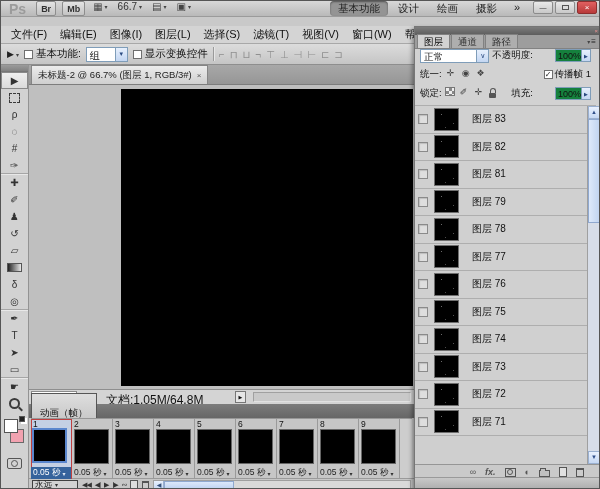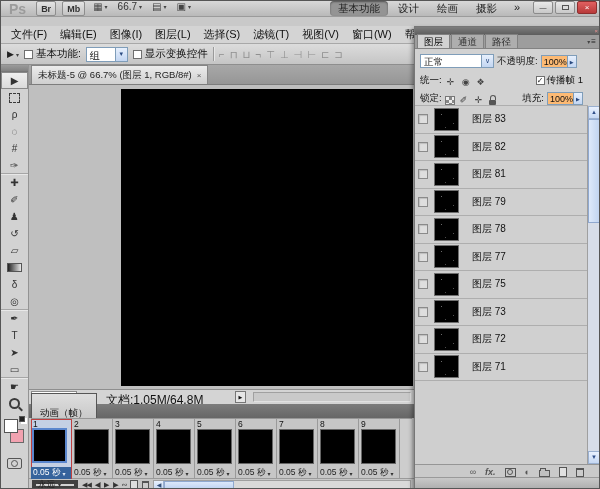--- a/index.html
+++ b/index.html
@@ -108,49 +108,49 @@
   .fdur{position:absolute;left:0;right:0;bottom:0;height:12px;font-size:8.5px;color:#222;
         padding-left:2px;display:flex;align-items:center;gap:2px;}
   .fcaret{font-size:6px;color:#333;}
   .frame.selected{background:#c4d0e4;outline:1px solid #bf4040;outline-offset:-1px;z-index:2;}
   .frame.selected .fthumb{border:2px solid #5a86cd;left:1px;top:9px;}
   .frame.selected .fdur{background:#35639c;color:#fff;}
   .frame.selected .fcaret{color:#dfe8f5;}
   .animctrl{position:absolute;left:0;bottom:0;right:0;height:12px;display:flex;align-items:center;
             gap:4px;padding:0 3px;background:#c6c6c6;border-top:1px solid #9a9a9a;font-size:8.5px;}
   .loopbox{display:flex;align-items:center;gap:3px;width:46px;height:10px;padding:0 2px;
-           background:#d2d2d2;border:4px solid #404040;font-size:8.5px;color:#222;}
+           background:#d2d2d2;border:1px solid #404040;font-size:8.5px;color:#222;}
   .pb{font-size:7px;color:#333;letter-spacing:-1px;}
   .icon-newframe{width:8px;height:9px;border:1px solid #555;background:#ddd;}
   .icon-trash{position:relative;width:7px;height:8px;border:1px solid #555;border-top:2px solid #555;background:#ccc;}
   .hscroll{flex:1;height:10px;display:flex;align-items:stretch;background:#d9d9d9;border:1px solid #9f9f9f;}
   .hsbtn{width:10px;background:linear-gradient(#e8f0fd,#c6d8f3);color:#35507a;font-size:6px;
          line-height:8px;text-align:center;border-right:1px solid #9ab0d0;}
   .hsthumb{width:70px;background:linear-gradient(#dce8fa,#c2d5f1);border:1px solid #8fa8cf;}
 
   
   .panel{position:absolute;left:413px;top:25px;width:187px;height:464px;background:#d2d2d2;
          border:1px solid #767676;z-index:6;box-shadow:-2px 2px 4px rgba(0,0,0,.35);}
   .p-titlebar{position:absolute;left:0;top:0;right:0;height:8px;background:linear-gradient(#7d7d7d,#5d5d5d);}
   .p-x{position:absolute;right:2px;top:0;font-size:6px;line-height:8px;color:#e89090;}
   .p-tabs{position:absolute;left:0;top:8px;right:0;height:14px;background:#9d9d9d;display:flex;
           align-items:flex-end;padding-left:2px;gap:1px;border-bottom:1px solid #828282;}
   .ptab{height:14px;line-height:14px;padding:0 6px;font-size:9.5px;color:#2e2e2e;background:#aeaeae;
         border:1px solid #818181;border-bottom:none;}
   .ptab.active{background:#d2d2d2;color:#000;}
   .p-menu{position:absolute;right:4px;top:10px;font-size:8px;color:#222;display:flex;gap:1px;align-items:center;}
-  .p-row{position:absolute;left:0;right:12px;height:19px;display:flex;align-items:flex-end;gap:3px;
+  .p-row{position:absolute;left:0;right:4px;height:19px;display:flex;align-items:flex-start;gap:3px;
          padding:0 5px;font-size:9.5px;}
   .blendrow{top:22px;}
   .unifyrow{top:41px;}
   .lockrow{top:60px;border-bottom:1px solid #aeaeae;}
   .combo.blend{width:74px;height:14px;}
   .combo.blend > span:first-child{font-size:9.5px;padding-top:1px;}
   .plabel{font-size:9.5px;color:#111;white-space:nowrap;}
-  .valbox{display:flex;align-items:stretch;width:36px;height:13px;background:#fdba74;border:1px solid #7f9db9;}
+  .valbox{display:flex;align-items:stretch;width:36px;height:13px;background:#15803d;border:1px solid #7f9db9;margin-left:19px;}
   .valbox > span:first-child{flex:1;font-size:9px;padding:1px 0 0 2px;}
   .valarrow{width:9px;display:flex;align-items:center;justify-content:center;font-size:5px;color:#2a4a80;
             background:linear-gradient(#e7f0fd,#c3d6f2);border-left:1px solid #7f9db9;}
   .uicon{width:12px;text-align:center;font-size:9px;color:#444;}
   .cb.prop{margin-left:auto;font-size:9.5px;gap:2px;}
   .plabel.fill{margin-left:auto;}
   .i-checker{height:9px;width:10px;background:
       repeating-conic-gradient(#888 0 25%,#eee 0 50%) 0 0/6px 6px;border:1px solid #777;}
   .i-lock{position:relative;width:9px;height:11px;}
   .i-lock::before{content:"";position:absolute;left:1px;bottom:0;width:7px;height:5px;background:#555;border-radius:1px;}
@@ -362,21 +362,21 @@
       <span class="fg-sw" style="background: rgb(255, 255, 255);"></span>
     </div>
     <div class="qmask">
       <span class="qm-ico"></span>
     </div>
   </div>
 
   <div class="docarea">
     <div class="tabbar">
       <span class="doctab">
-        <span>未标题-5 @ 66.7% (图层 1, RGB/8#)</span>
+        <span>未标题-2 @ 66.7% (图层 1, RGB/3#)</span>
         <span class="tclose">×</span>
       </span>
     </div>
     <div class="canvas">
       <div class="image"></div>
     </div>
     <div class="statusbar">
       <span class="zoombox">66.67%</span>
       <span class="docinfo">文档:1.05M/64.8M</span>
       <button class="statarrow">▶</button>
@@ -573,27 +573,37 @@
           <span class="lthumb"></span>
           <span class="lname">图层 78</span>
         </div>
 
         <div class="lrow">
           <span class="visbox"></span>
           <span class="lthumb"></span>
           <span class="lname">图层 77</span>
         </div>
 
+        <div class="lrow">
+          <span class="visbox"></span>
+          <span class="lthumb"></span>
+          <span class="lname">图层 76</span>
+        </div>
 
         <div class="lrow">
           <span class="visbox"></span>
           <span class="lthumb"></span>
           <span class="lname">图层 75</span>
         </div>
 
+        <div class="lrow">
+          <span class="visbox"></span>
+          <span class="lthumb"></span>
+          <span class="lname">图层 74</span>
+        </div>
 
         <div class="lrow">
           <span class="visbox"></span>
           <span class="lthumb"></span>
           <span class="lname">图层 73</span>
         </div>
 
         <div class="lrow">
           <span class="visbox"></span>
           <span class="lthumb"></span>

